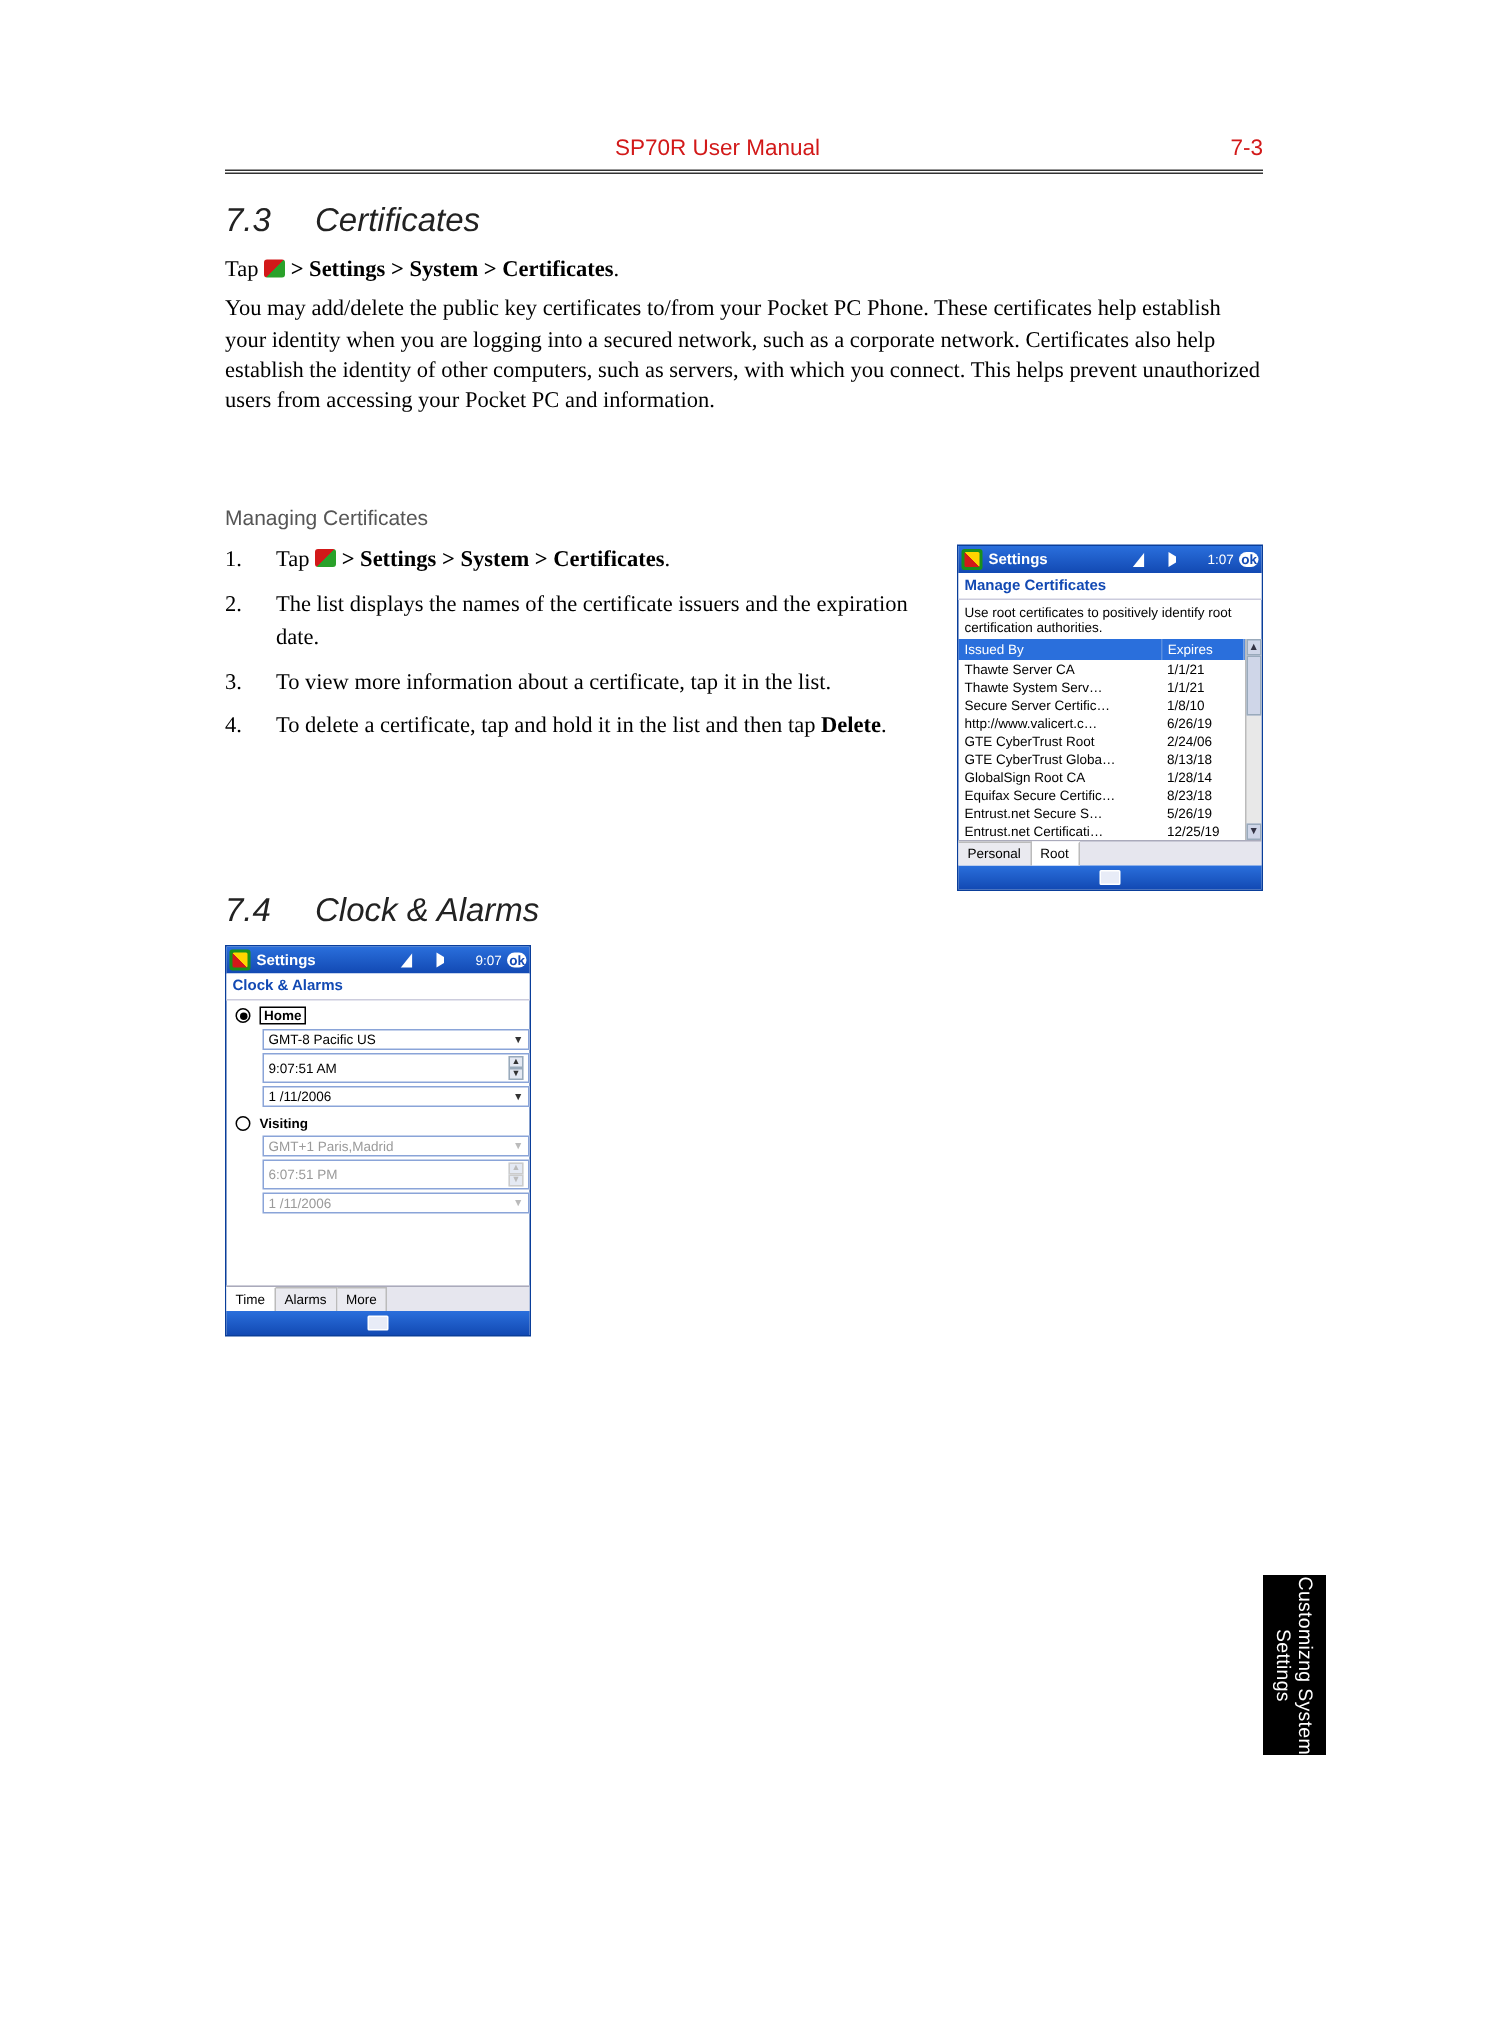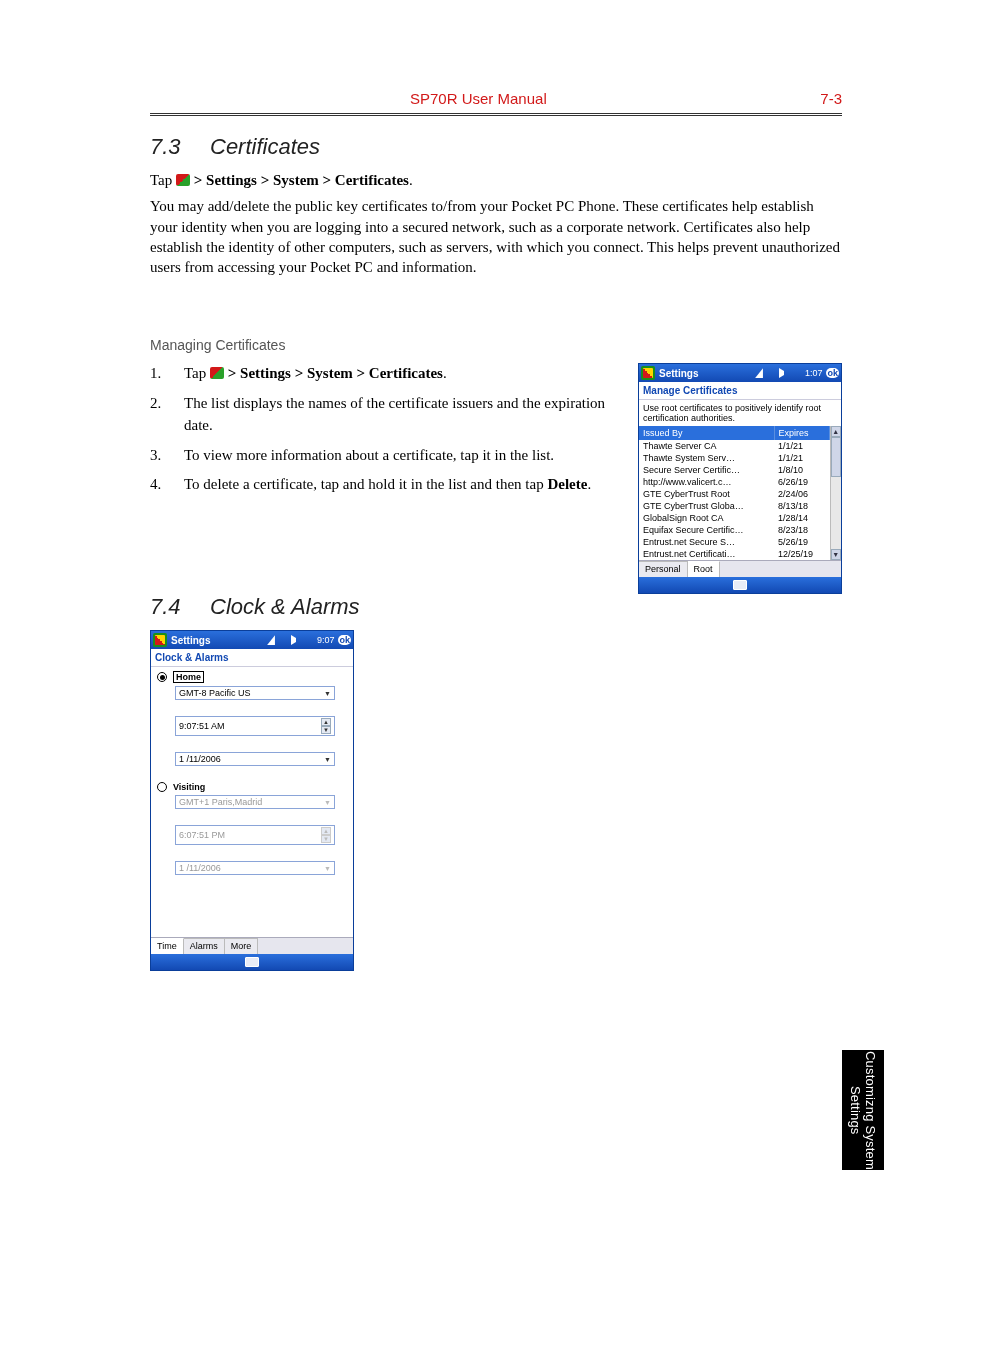--- a/index.html
+++ b/index.html
@@ -165,21 +165,21 @@
     .ca-row { display:flex; align-items:center;gap:6px;margin-bottom:3px;font-size:9px; }
     .ca-radio {
       width:10px;height:10px;border:1px solid #000;border-radius:50%;
       display:inline-flex;align-items:center;justify-content:center;
     }
     .ca-radio.checked::after { content:"";width:5px;height:5px;border-radius:50%;background:#000; }
     .ca-boxlabel { border:1px solid #000;padding:0 2px;font-weight:bold;background:#fff; }
     .ca-field {
       margin-left:18px;display:flex;align-items:center;justify-content:space-between;
       border:1px solid #8aa4d8; background:#fff;
-      padding:1px 3px;font-size:9px;margin-bottom:16px;width:160px;
+      padding:1px 3px;font-size:9px;margin-bottom:2px;width:178px;
     }
     .ca-field.disabled { color:#9a9a9a; }
     .ca-field .tri { font-size:7px;color:#333; }
     .ca-field .stepper { display:flex;flex-direction:column;font-size:6px;line-height:6px;color:#333;}
     .ca-field .stepper span{border:1px solid #9ab;padding:0 1px;background:#e4e9f3;}
     .ca-field.disabled .tri,.ca-field.disabled .stepper span{color:#bbb;border-color:#ccc;}
 
     .side-tab {
       position:absolute;
       right:108px; top:1050px;

